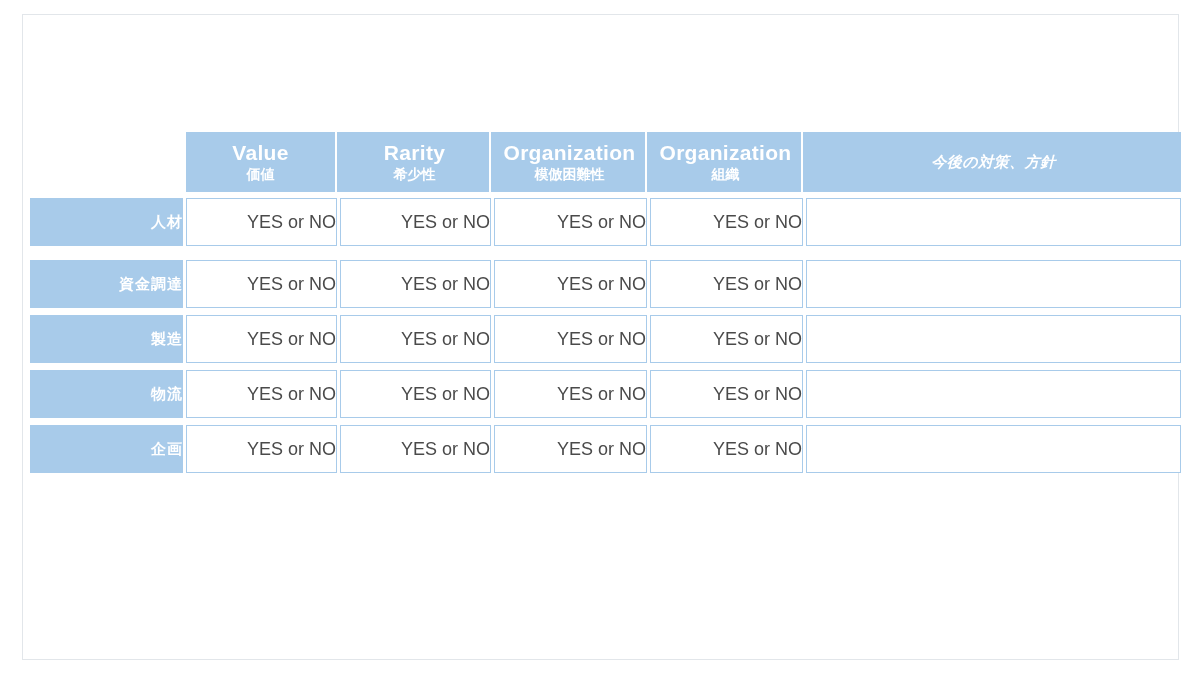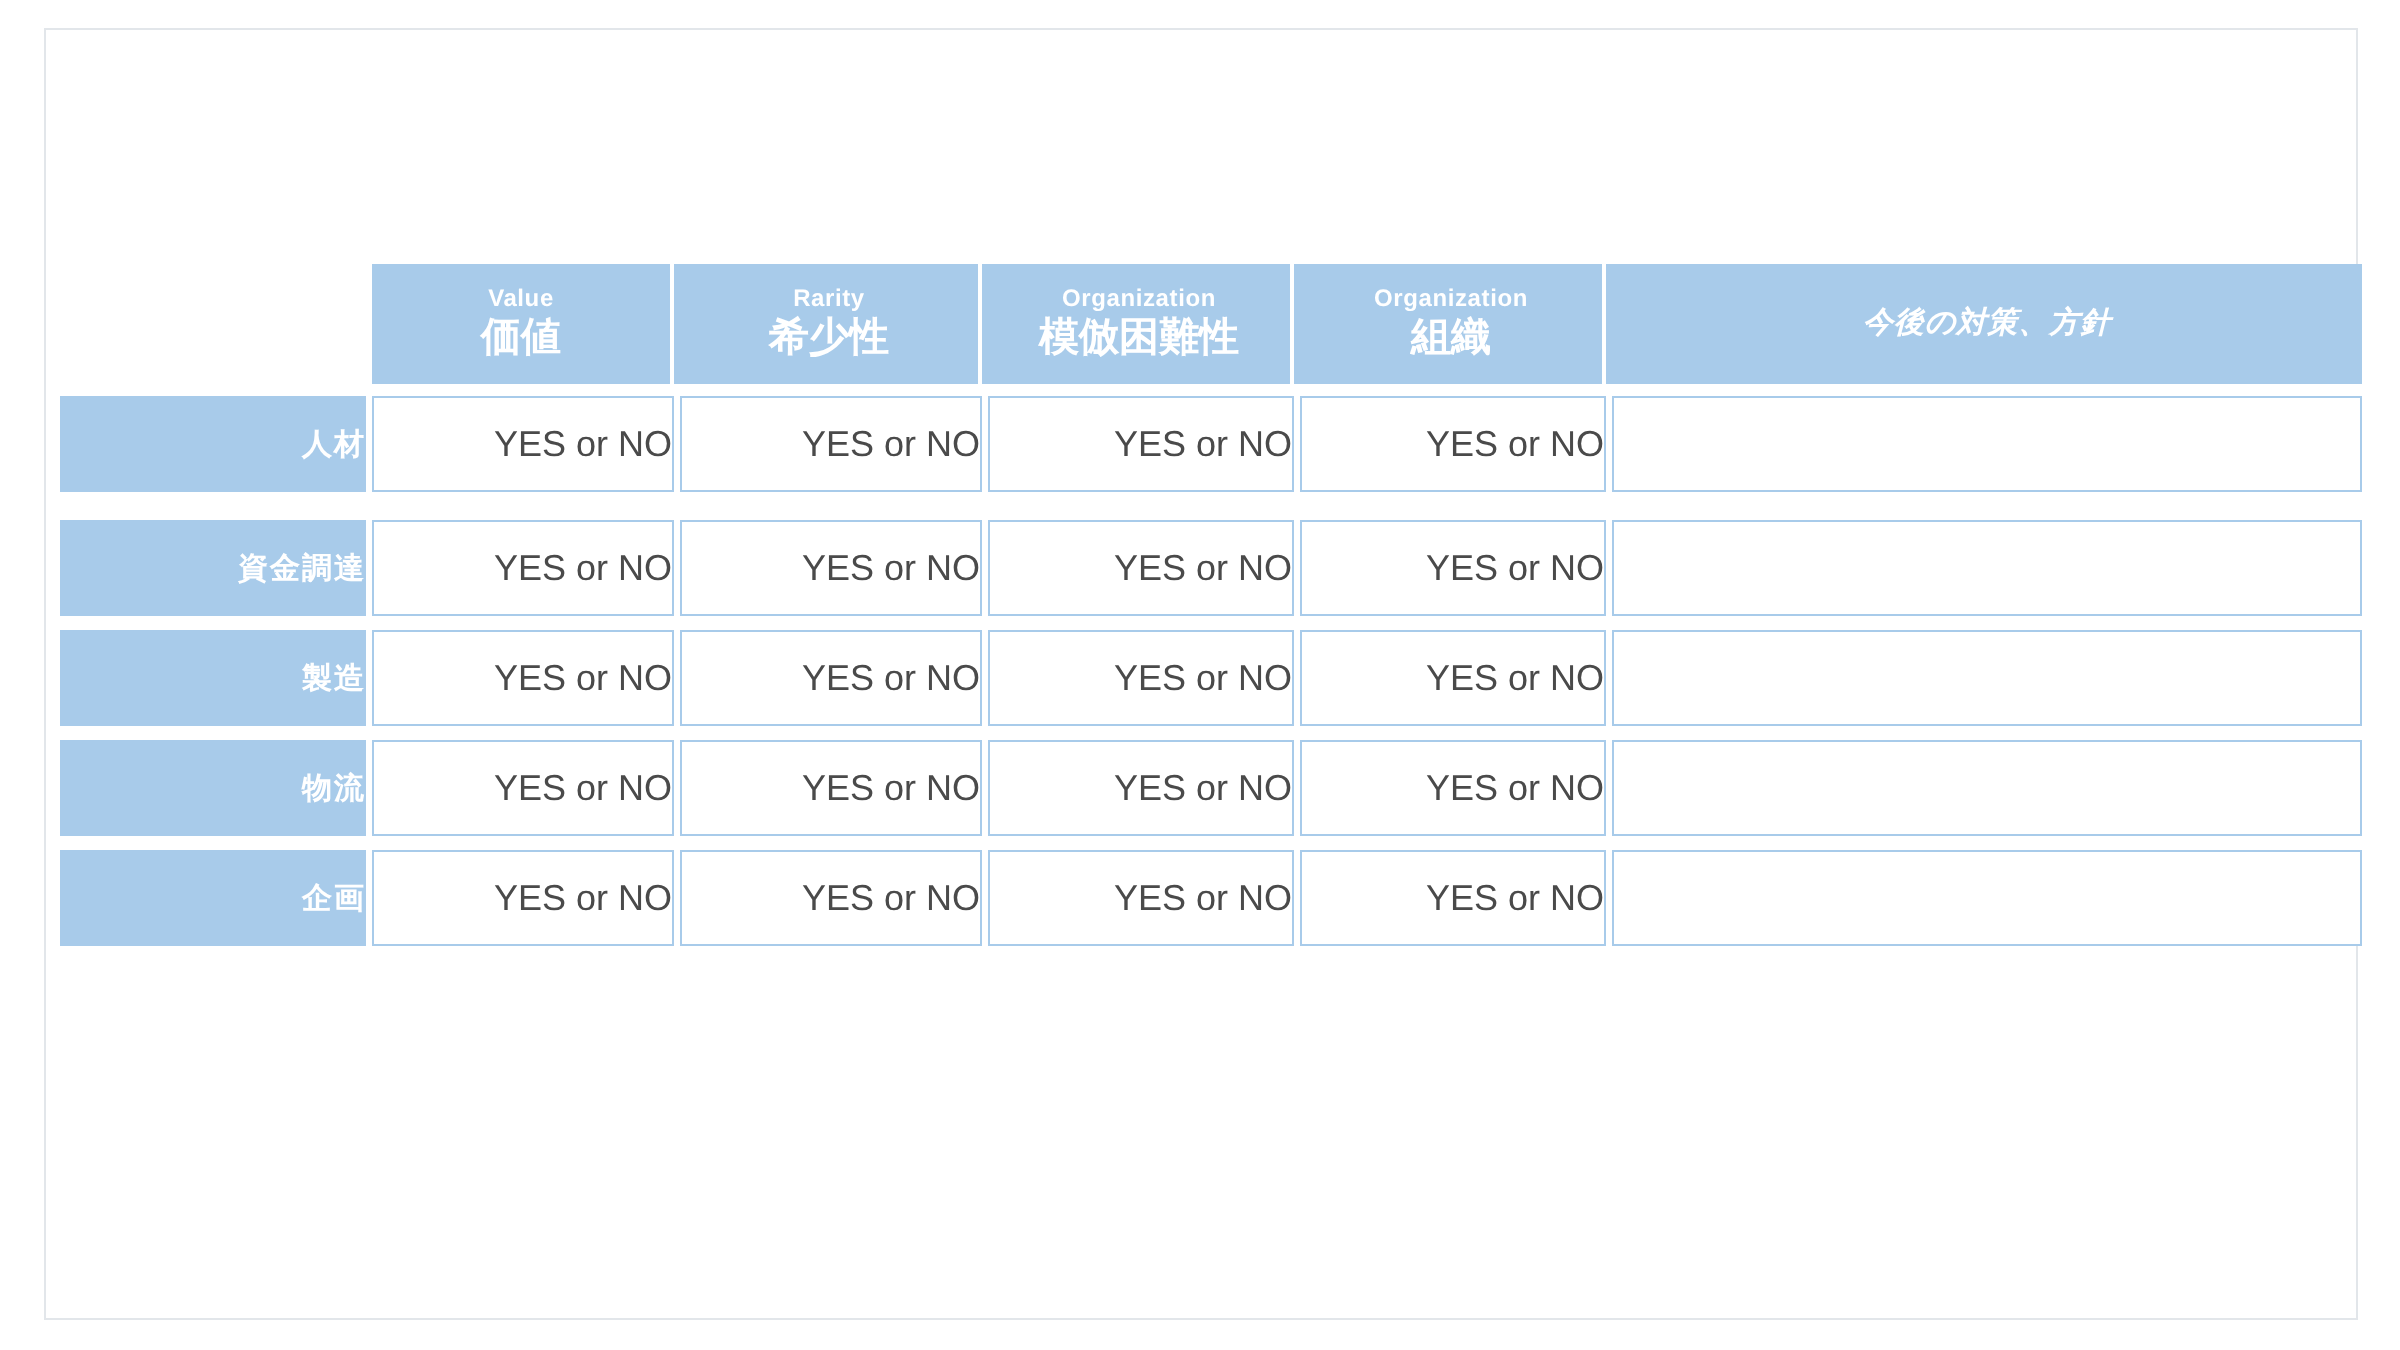--- a/index.html
+++ b/index.html
@@ -66,22 +66,22 @@
     text-align: center;
     vertical-align: middle;
     height: 60px;
     font-size: 16px;
     font-weight: bold;
     line-height: 1.25;
     border-right: 2px solid #ffffff;
     box-sizing: border-box;
   }
   .hdr.last { border-right: none; }
-  .hdr .en { display: block; font-size: 12px; letter-spacing: 0.3px; }
-  .hdr .jp { display: block; font-size: 20px; font-weight: bold; }
+  .hdr .en { display: block; font-size: 21px; letter-spacing: 0.3px; }
+  .hdr .jp { display: block; font-size: 14px; font-weight: bold; }
   .hdr .single { display: block; font-size: 15px; font-weight: bold; letter-spacing: 0.5px; font-style: italic; }
 
   
   .spacer-row td { height: 6px; background: #ffffff; }
 
   
   .rowlabel {
     background: #a8cbea;
     color: #ffffff;
     font-size: 15px;

